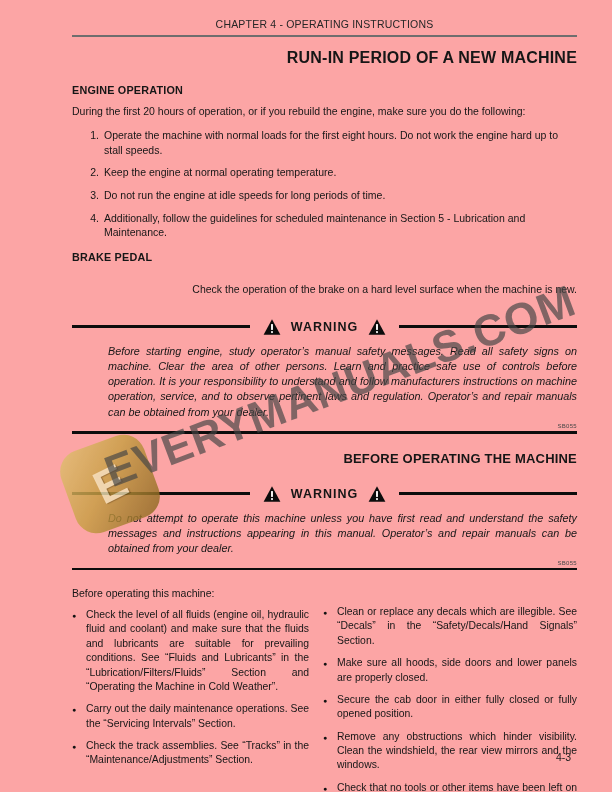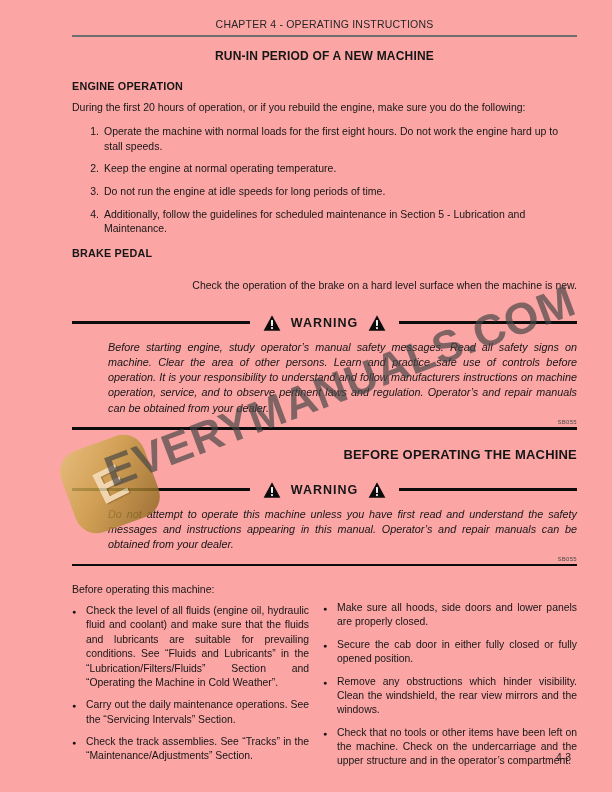--- a/index.html
+++ b/index.html
@@ -10,21 +10,21 @@
     color:#161616;
     position:relative; overflow:hidden;
   }
   .page { position:relative; width:612px; height:792px; background:#fca5a5; }
   .content { position:absolute; left:72px; top:18px; width:505px; }
 
   
   .running-header { text-align:center; font-size:10.5px; letter-spacing:.2px; color:#262626; }
   .header-rule { height:2px; background:#6e6e6e; margin-top:5px; }
 
-  .main-title { margin-top:12px; text-align:center; font-size:12px; font-weight:bold; letter-spacing:.2px; }
+  .main-title { margin-top:12px; text-align:right; font-size:16px; font-weight:bold; letter-spacing:.2px; }
 
   .section-heading { margin-top:17px; font-size:10.8px; font-weight:bold; letter-spacing:.2px; }
   .body-text { margin-top:8px; font-size:10.5px; line-height:1.38; }
 
   
   .num-list { margin-top:10px; padding-left:13px; }
   .num-item { display:flex; gap:5px; margin-bottom:8.5px; font-size:10.5px; line-height:1.35; }
   .num-item .num { width:14px; flex:0 0 14px; text-align:right; }
 
   
@@ -187,20 +187,24 @@
             <div class="bullet-item">
               <span class="bullet">●</span>
               <span>Check the track assemblies. See “Tracks” in the “Maintenance/Adjustments” Section.</span>
             </div>
 
           </div>
       </div>
       <div class="col-right">
         <div>
 
+            <div class="bullet-item">
+              <span class="bullet">●</span>
+              <span>Clean or replace any decals which are illegible. See “Decals” in the “Safety/Decals/Hand Signals” Section.</span>
+            </div>
 
             <div class="bullet-item">
               <span class="bullet">●</span>
               <span>Make sure all hoods, side doors and lower panels are properly closed.</span>
             </div>
 
             <div class="bullet-item">
               <span class="bullet">●</span>
               <span>Secure the cab door in either fully closed or fully opened position.</span>
             </div>

